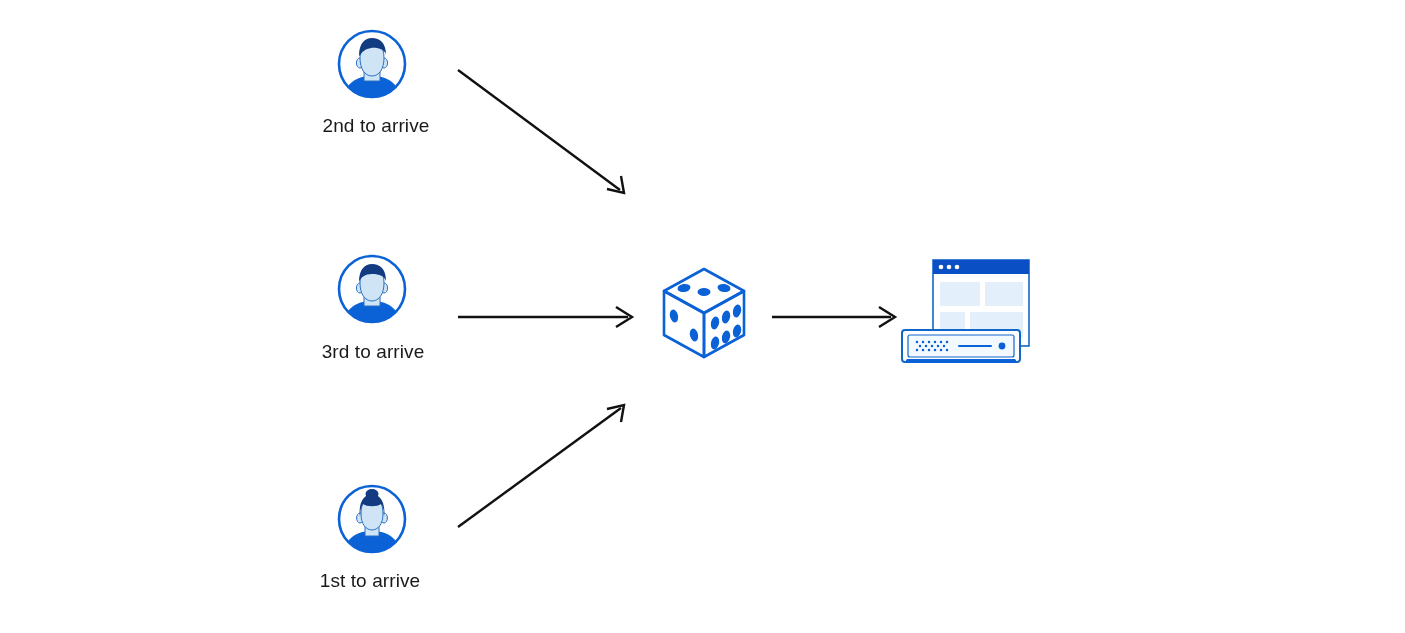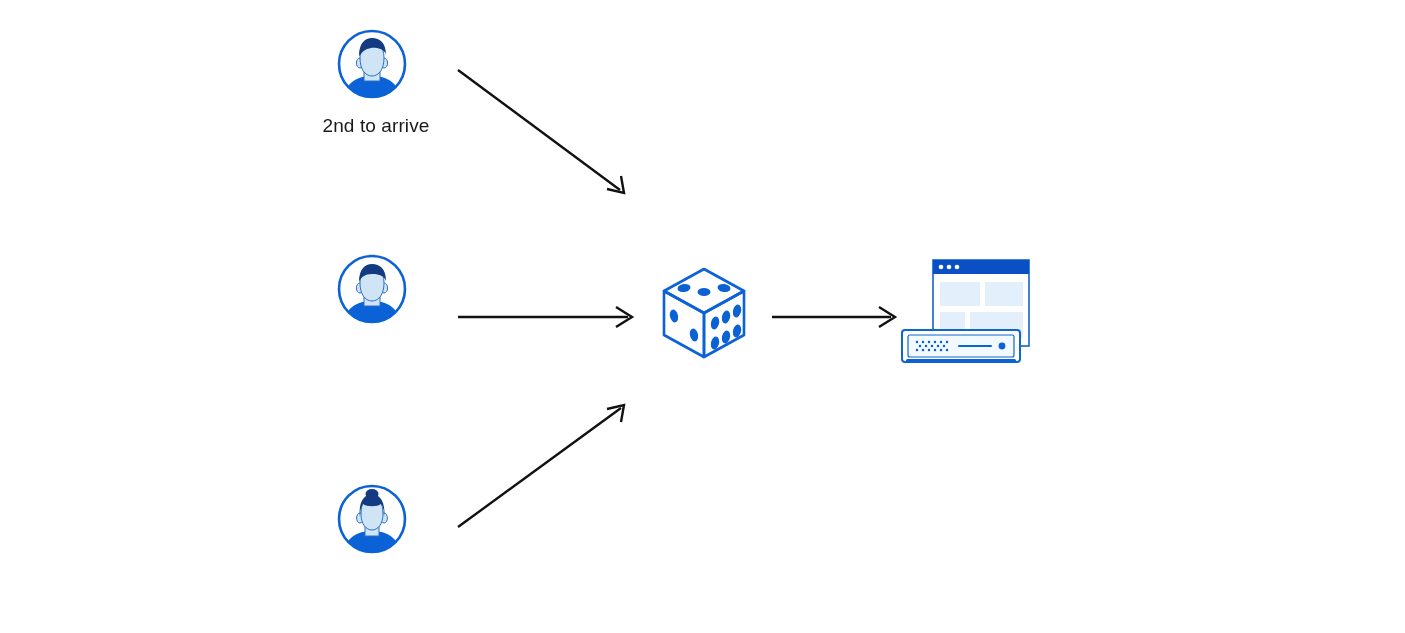--- a/index.html
+++ b/index.html
@@ -106,20 +106,21 @@
         <path d="M8 72 C8 56 20 48 36 48 C52 48 64 56 64 72 Z" fill="#0b62d6"></path>
         <path d="M28 44 h16 v9 h-16 z" fill="#cfe5f5" stroke="#2a6fc4" stroke-width="1"></path>
         <ellipse cx="24" cy="35" rx="3.6" ry="5" fill="#cfe5f5" stroke="#2a6fc4" stroke-width="1"></ellipse>
         <ellipse cx="48" cy="35" rx="3.6" ry="5" fill="#cfe5f5" stroke="#2a6fc4" stroke-width="1"></ellipse>
         <path d="M24 30 C24 18 30 13 36 13 C42 13 48 18 48 30 C48 41 43 48 36 48 C29 48 24 41 24 30 Z" fill="#cfe5f5" stroke="#2a6fc4" stroke-width="1"></path>
         <path d="M23 29 C23 16 29 11 36 11 C44 11 50 16 50 28 C48 23 44 21 36 21 C29 21 25 24 23 29 Z" fill="#123b82"></path>
       </g>
       <circle cx="36" cy="36" r="33" fill="none" stroke="#0b62d6" stroke-width="2.6"></circle>
     </svg>
   </div>
+  <div class="node-label" style="left:243px; top:341px;">3rd to arrive</div>
 
   <div class="node avatar-wrap" style="left:336px; top:483px;">
     <svg viewBox="0 0 72 72" width="72" height="72" xmlns="http://www.w3.org/2000/svg">
       <defs>
         <clipPath id="clipC">
             <circle cx="36" cy="36" r="33"></circle>
           </clipPath>
       </defs>
       <circle cx="36" cy="36" r="33" fill="#ffffff"></circle>
       <g clip-path="url(#clipC)">
@@ -127,20 +128,21 @@
         <path d="M29 42 h14 v11 h-14 z" fill="#cfe5f5" stroke="#2a6fc4" stroke-width="1"></path>
         <ellipse cx="24" cy="35" rx="3.4" ry="5" fill="#cfe5f5" stroke="#2a6fc4" stroke-width="1"></ellipse>
         <ellipse cx="48" cy="35" rx="3.4" ry="5" fill="#cfe5f5" stroke="#2a6fc4" stroke-width="1"></ellipse>
         <path d="M25 31 C25 19 30 14 36 14 C42 14 47 19 47 31 C47 41 42 47 36 47 C30 47 25 41 25 31 Z" fill="#cfe5f5" stroke="#2a6fc4" stroke-width="1"></path>
         <path d="M24 34 C22 20 28 11 36 11 C44 11 50 20 48 34 C48 27 47 23 45 21 C41 24 31 24 27 21 C25 24 24 28 24 34 Z" fill="#123b82"></path>
         <ellipse cx="36" cy="11" rx="6.5" ry="5" fill="#123b82"></ellipse>
       </g>
       <circle cx="36" cy="36" r="33" fill="none" stroke="#0b62d6" stroke-width="2.6"></circle>
     </svg>
   </div>
+  <div class="node-label" style="left:240px; top:570px;">1st to arrive</div>
 
   <div class="node dice-wrap" style="left:658px; top:265px;">
     <svg viewBox="0 0 92 96" width="92" height="96" xmlns="http://www.w3.org/2000/svg">
       <g fill="none" stroke="#0b62d6" stroke-width="2.6" stroke-linejoin="round">
 
         <path d="M46 4 L86 26 L46 48 L6 26 Z"></path>
 
         <path d="M6 26 L46 48 L46 92 L6 70 Z"></path>
 
         <path d="M86 26 L86 70 L46 92 L46 48 Z"></path>

